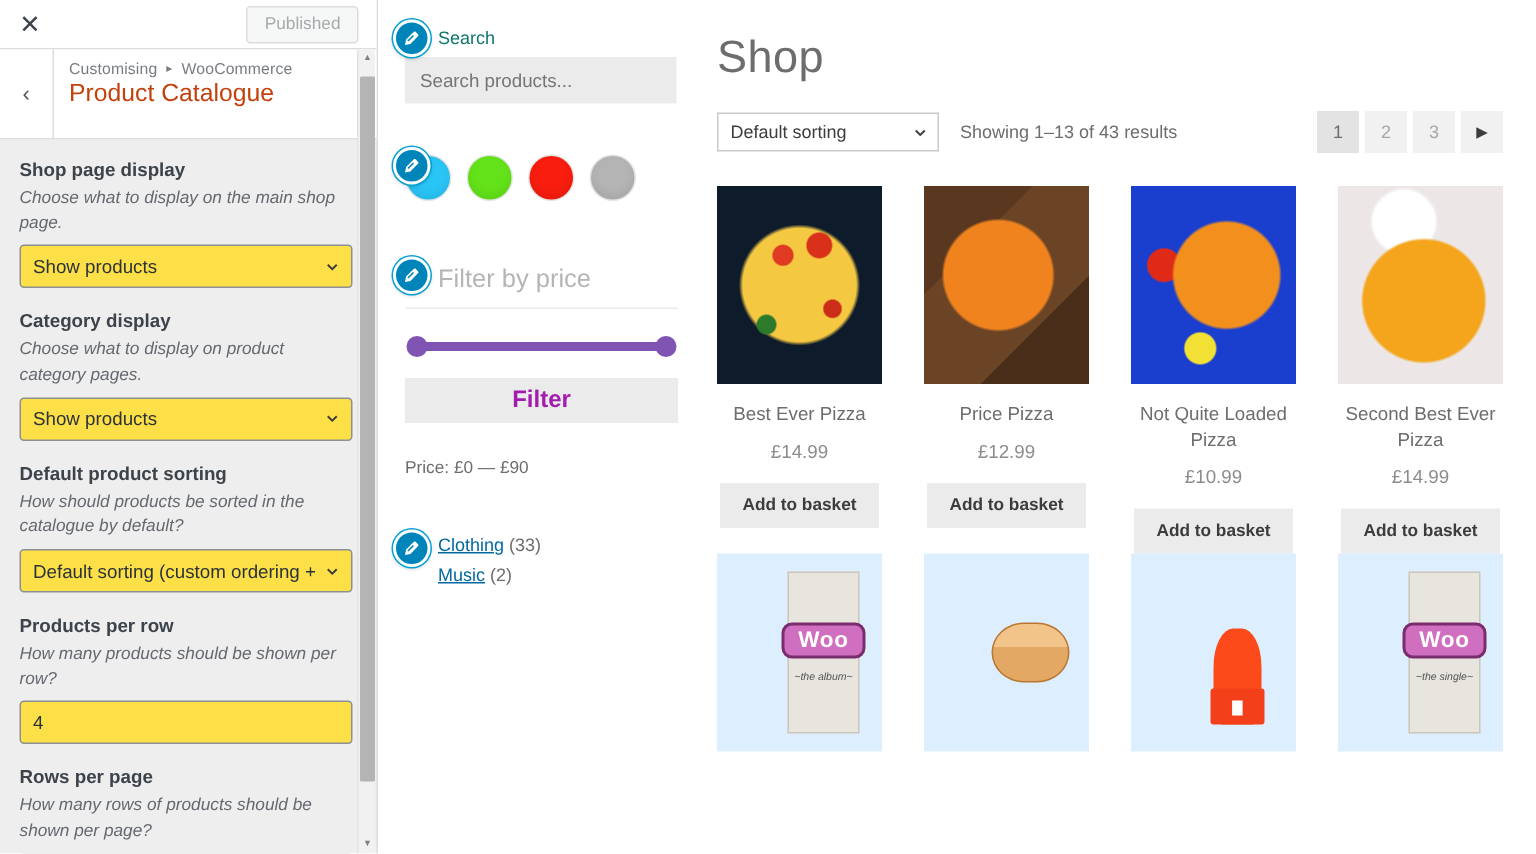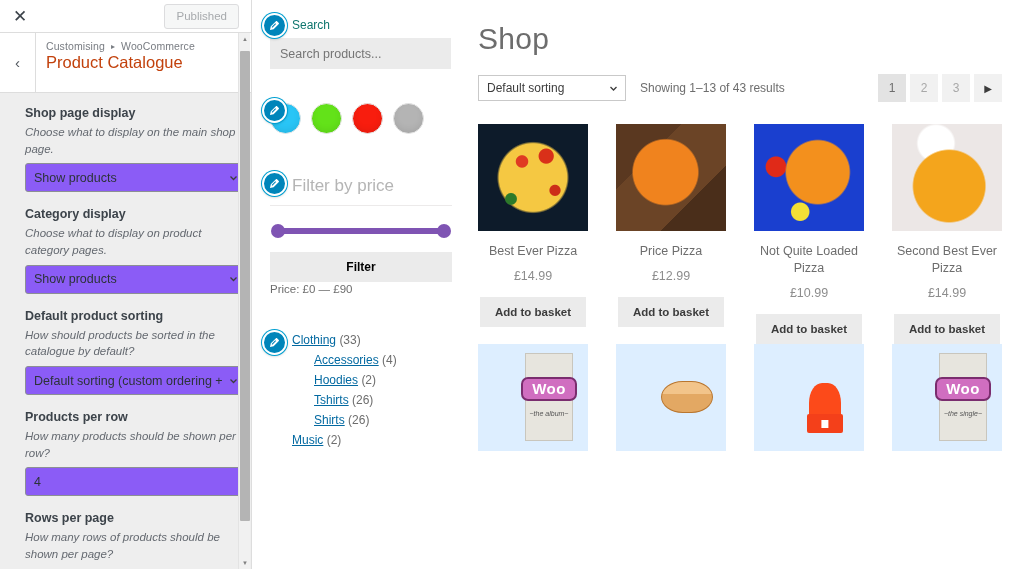--- a/index.html
+++ b/index.html
@@ -46,37 +46,37 @@
     width: 36px; display: flex; align-items: center; justify-content: center;
     border-right: 1px solid #dddddd;
     color: #50575e; font-size: 15px; cursor: pointer;
   }
   .cz-heading { padding: 7px 0 0 10px; }
   .cz-breadcrumb { font-size: 10.5px; color: #787c82; letter-spacing: .1px; }
   .cz-breadcrumb .sep { padding: 0 3px; font-size: 8px; vertical-align: 1px; }
   .cz-title { font-size: 16.5px; color: #c2410c; font-weight: 400; margin-top: 1px; }
 
   .cz-body {
-    position: absolute; top: 94px; left: 16px;
+    position: absolute; top: 94px; left: 4px;
     width: 240px; height: 475px;
     padding: 12px 12px 0 9px;
     overflow: hidden;
   }
   .ctrl { margin-bottom: 15px; }
   .ctrl-label {
     font-size: 12.5px; font-weight: bold; color: #3c434a;
     margin-bottom: 4px;
   }
   .ctrl-desc {
     font-size: 11.5px; color: #646970; font-style: italic;
     line-height: 1.45; margin-bottom: 6px;
   }
   .ctrl-select, .ctrl-input {
     width: 222px; height: 29px;
-    background: #8b5cf6;
+    background: #fde047;
     border: 1px solid #8c8f94;
     border-radius: 3px;
     font-size: 12.5px; color: #2c3338;
     padding: 0 8px;
     display: flex; align-items: center;
     position: relative;
     font-family: "Liberation Sans", sans-serif;
   }
   .ctrl-select .caret {
     position: absolute; right: 8px; top: 50%;
@@ -167,25 +167,25 @@
   .price-handle {
     position: absolute; top: -4px;
     width: 14px; height: 14px; border-radius: 50%;
     background: #7f54b3; cursor: pointer;
   }
   .price-handle.left { left: -7px; }
   .price-handle.right { right: -7px; }
   .filter-btn {
     display: block; width: 100%; height: 30px;
     background: #ebebeb; border: none;
-    font-size: 12px; font-weight: bold; color: #000000;
+    font-size: 16px; font-weight: bold; color: #a21caf;
     cursor: pointer;
     font-family: "Liberation Sans", sans-serif;
   }
-  .price-label { font-size: 11.5px; color: #6d6d6d; margin-top: 1px; }
+  .price-label { font-size: 11.5px; color: #6d6d6d; margin-top: 24px; }
 
   .cat-list { list-style: none; font-size: 12px; color: #6d6d6d; }
   .cat-list li { margin-bottom: 6px; }
   .cat-list a {
     color: #0369a1; text-decoration: underline; cursor: pointer;
   }
   .cat-children { list-style: none; padding-left: 22px; margin-top: 6px; }
 
   
   .shop {
@@ -217,21 +217,21 @@
   }
   .page-num.current { background: #e3e3e3; color: #6d6d6d; }
   .page-num.next { color: #3c3c3c; font-size: 10px; }
 
   .product-grid {
     display: grid; grid-template-columns: repeat(4, 1fr);
     gap: 0 28px; padding-right: 22px;
   }
   .product { text-align: center; }
   .product-thumb {
-    width: 100%; height: 107px;
+    width: 100%; height: 132px;
     background: #e8e8e8; cursor: pointer;
     position: relative; overflow: hidden; padding-left: 32px;
   }
   .product-name {
     font-size: 12.5px; color: #6d6d6d; margin-top: 12px;
     line-height: 1.35; cursor: pointer;
   }
   .product-price { font-size: 12.5px; color: #8d8d8d; margin-top: 9px; }
   .add-basket {
     display: inline-block; margin-top: 14px;
@@ -427,26 +427,21 @@
         <div class="price-label">Price: £0 — £90</div>
       </div>
 
       <div class="widget" style="margin-top:38px;">
         <div class="edit-pencil" style="top:-3px;">
           <svg viewBox="0 0 20 20">
               <path d="M13.89 3.39l2.71 2.72c.46.46.42 1.24.03 1.64l-8.01 8.02-5.56 1.16 1.16-5.58s6.6-6.62 7.99-8.01c.39-.39 1.22-.39 1.68.05zm-2.73 3.16l-5.65 5.66 1.19 1.19 5.66-5.65-1.2-1.2z"></path>
             </svg>
         </div>
         <ul class="cat-list" id="cat-list" style="padding-left:22px;">
-            <li><a>Clothing</a> <span>(33)</span><ul class="cat-children">
-                <li><a>Accessories</a> <span>(4)</span></li>
-                <li><a>Hoodies</a> <span>(2)</span></li>
-                <li><a>Tshirts</a> <span>(26)</span></li>
-                <li><a>Shirts</a> <span>(26)</span></li>
-              </ul></li>
+            <li><a>Clothing</a> <span>(33)</span></li>
             <li><a>Music</a> <span>(2)</span></li>
           </ul>
       </div>
     </div>
 
     <div class="shop">
       <div class="shop-title">Shop</div>
 
       <div class="shop-bar">
         <div class="sort-select">

